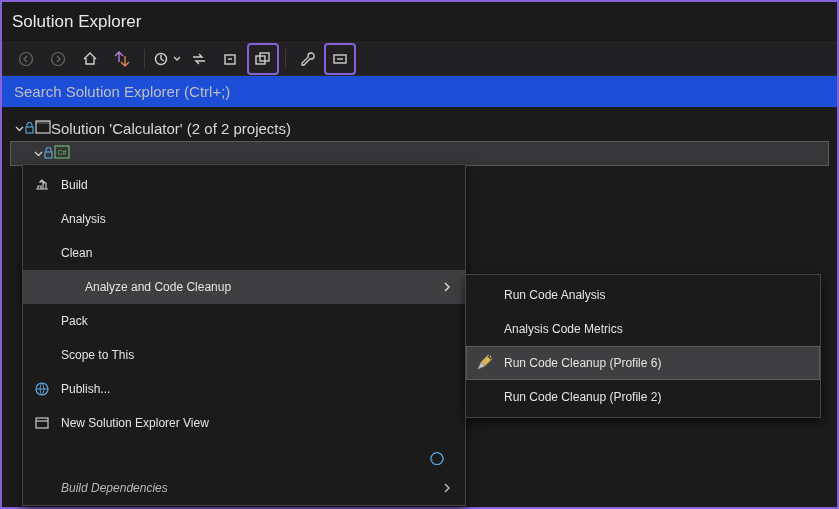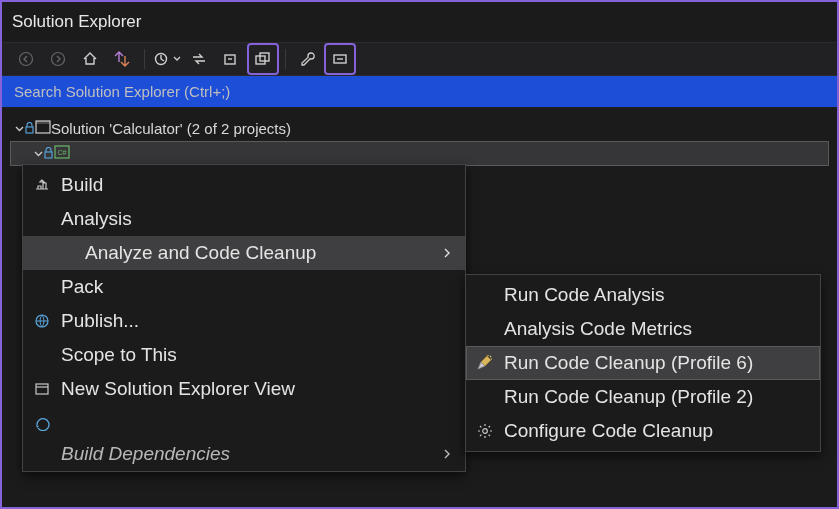--- a/index.html
+++ b/index.html
@@ -109,21 +109,22 @@
     left: 463px;
     top: 272px;
     width: 356px;
   }
   .menu-item {
     display: flex;
     align-items: center;
     height: 34px;
     padding: 0 10px 0 0;
     color: #e4e4e4;
-    font-size: 19px;
+    font-size: 12px;
+    justify-content: flex-end;
   }
   .menu-item .iconcol {
     width: 38px;
     display: flex;
     align-items: center;
     justify-content: center;
     color: #c0c0c0;
   }
   .menu-item .lbl {
     flex: 1;
@@ -270,45 +271,49 @@
         <svg width="16" height="16" viewBox="0 0 16 16">
             <path d="M2 12h12M4 12V9h3v3M9 12V6h3v6M8 3L6 5h4z" fill="none" stroke="#c8c8c8" stroke-width="1.2"></path>
           </svg>
       </span>
       <span class="lbl">Build</span>
     </div>
     <div class="menu-item">
       <span class="iconcol"></span>
       <span class="lbl">Analysis</span>
     </div>
+    <div class="menu-item">
+      <span class="iconcol"></span>
+      <span class="lbl">Clean</span>
+    </div>
     <div class="menu-item hover-sub">
       <span class="iconcol"></span>
       <span class="lbl">Analyze and Code Cleanup</span>
       <span class="arr">
         <svg width="7" height="10" viewBox="0 0 7 10">
             <path d="M1 1 L5 5 L1 9" fill="none" stroke="#e0e0e0" stroke-width="1.4"></path>
           </svg>
       </span>
     </div>
     <div class="menu-item">
       <span class="iconcol"></span>
       <span class="lbl">Pack</span>
     </div>
     <div class="menu-item">
+      <span class="iconcol"></span>
+      <span class="lbl">Scope to This</span>
+    </div>
+    <div class="menu-item">
       <span class="iconcol">
         <svg width="16" height="16" viewBox="0 0 16 16">
             <circle cx="8" cy="8" r="6" fill="none" stroke="#5aa7de" stroke-width="1.2"></circle>
             <path d="M2 8h12M8 2c2.5 3 2.5 9 0 12M8 2c-2.5 3-2.5 9 0 12" fill="none" stroke="#5aa7de" stroke-width="1"></path>
           </svg>
       </span>
       <span class="lbl">Publish...</span>
-    </div>
-    <div class="menu-item">
-      <span class="iconcol"></span>
-      <span class="lbl">Scope to This</span>
     </div>
     <div class="menu-item">
       <span class="iconcol">
         <svg width="16" height="16" viewBox="0 0 16 16">
             <rect x="2" y="3" width="12" height="10" fill="none" stroke="#c8c8c8" stroke-width="1.2"></rect>
             <path d="M2 6h12" stroke="#c8c8c8" stroke-width="1.2"></path>
           </svg>
       </span>
       <span class="lbl">New Solution Explorer View</span>
     </div>
@@ -347,24 +352,15 @@
             <path d="M5 8l-3 7 7-3z" fill="#c8c8c8" stroke="#888" stroke-width="0.8"></path>
             <path d="M14 3l1-1M15 5l1 0M12 2l0-1" stroke="#e8d36a" stroke-width="1.2"></path>
           </svg>
       </span>
       <span class="lbl">Run Code Cleanup (Profile 6)</span>
     </div>
     <div class="menu-item">
       <span class="iconcol"></span>
       <span class="lbl">Run Code Cleanup (Profile 2)</span>
     </div>
-    <div class="menu-item">
-      <span class="iconcol">
-        <svg width="16" height="16" viewBox="0 0 16 16">
-            <circle cx="8" cy="8" r="2.3" fill="none" stroke="#c8c8c8" stroke-width="1.2"></circle>
-            <path d="M8 1v2M8 13v2M1 8h2M13 8h2M3 3l1.4 1.4M11.6 11.6L13 13M13 3l-1.4 1.4M4.4 11.6L3 13" stroke="#c8c8c8" stroke-width="1.2"></path>
-          </svg>
-      </span>
-      <span class="lbl">Configure Code Cleanup</span>
-    </div>
   </div>
 
 </div>
 
 </body></html>

